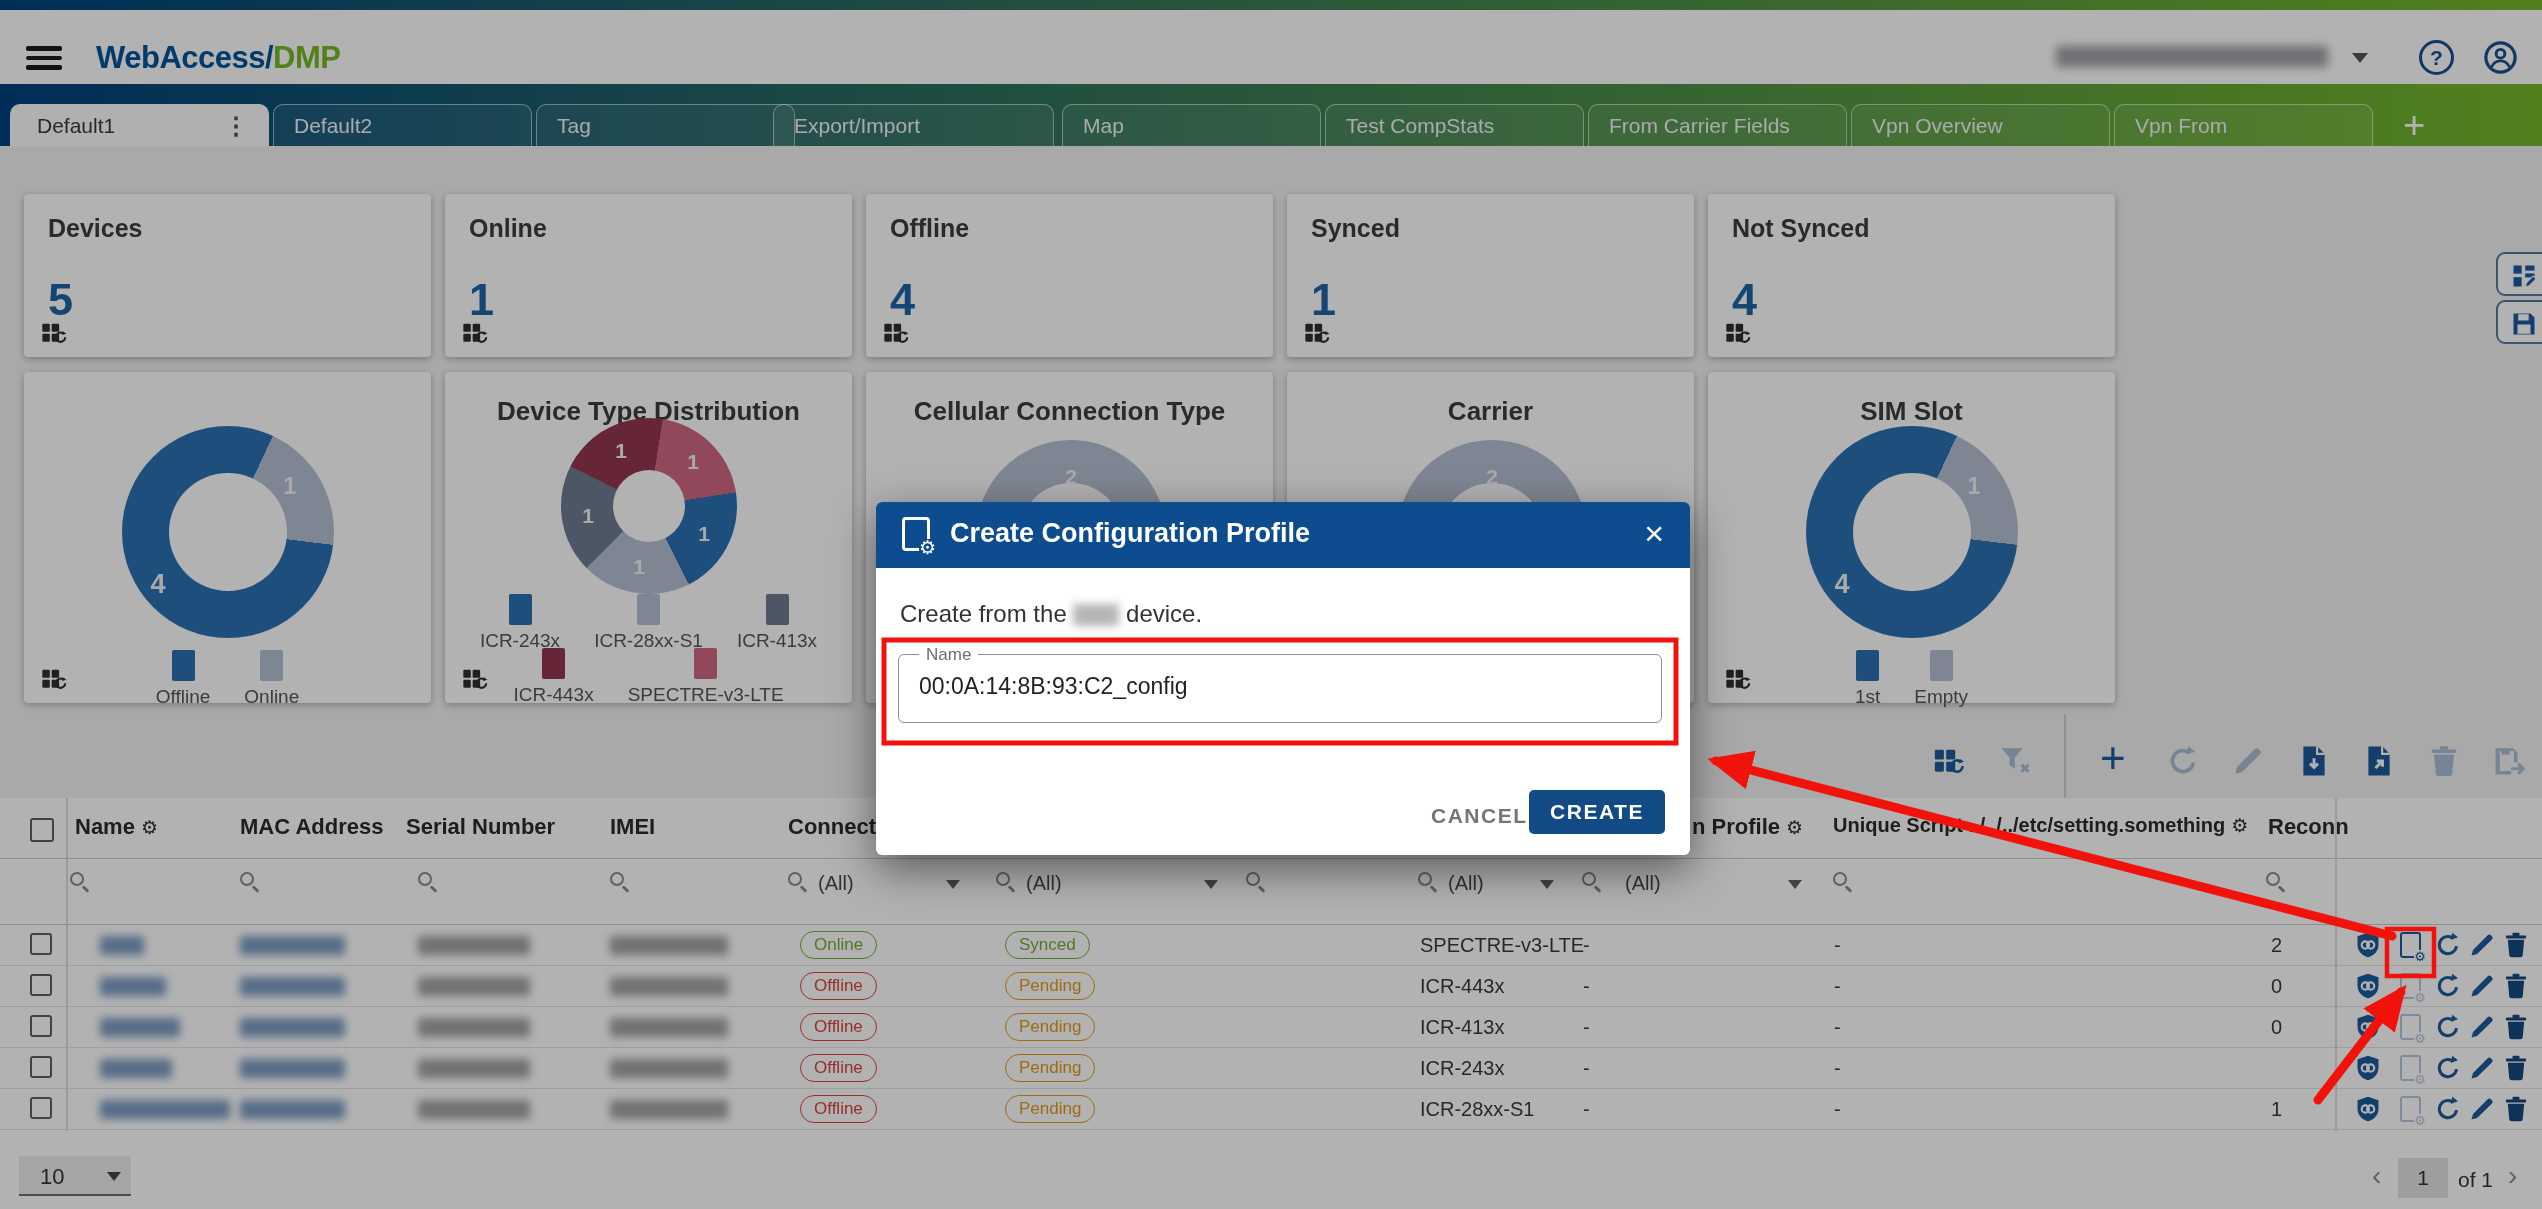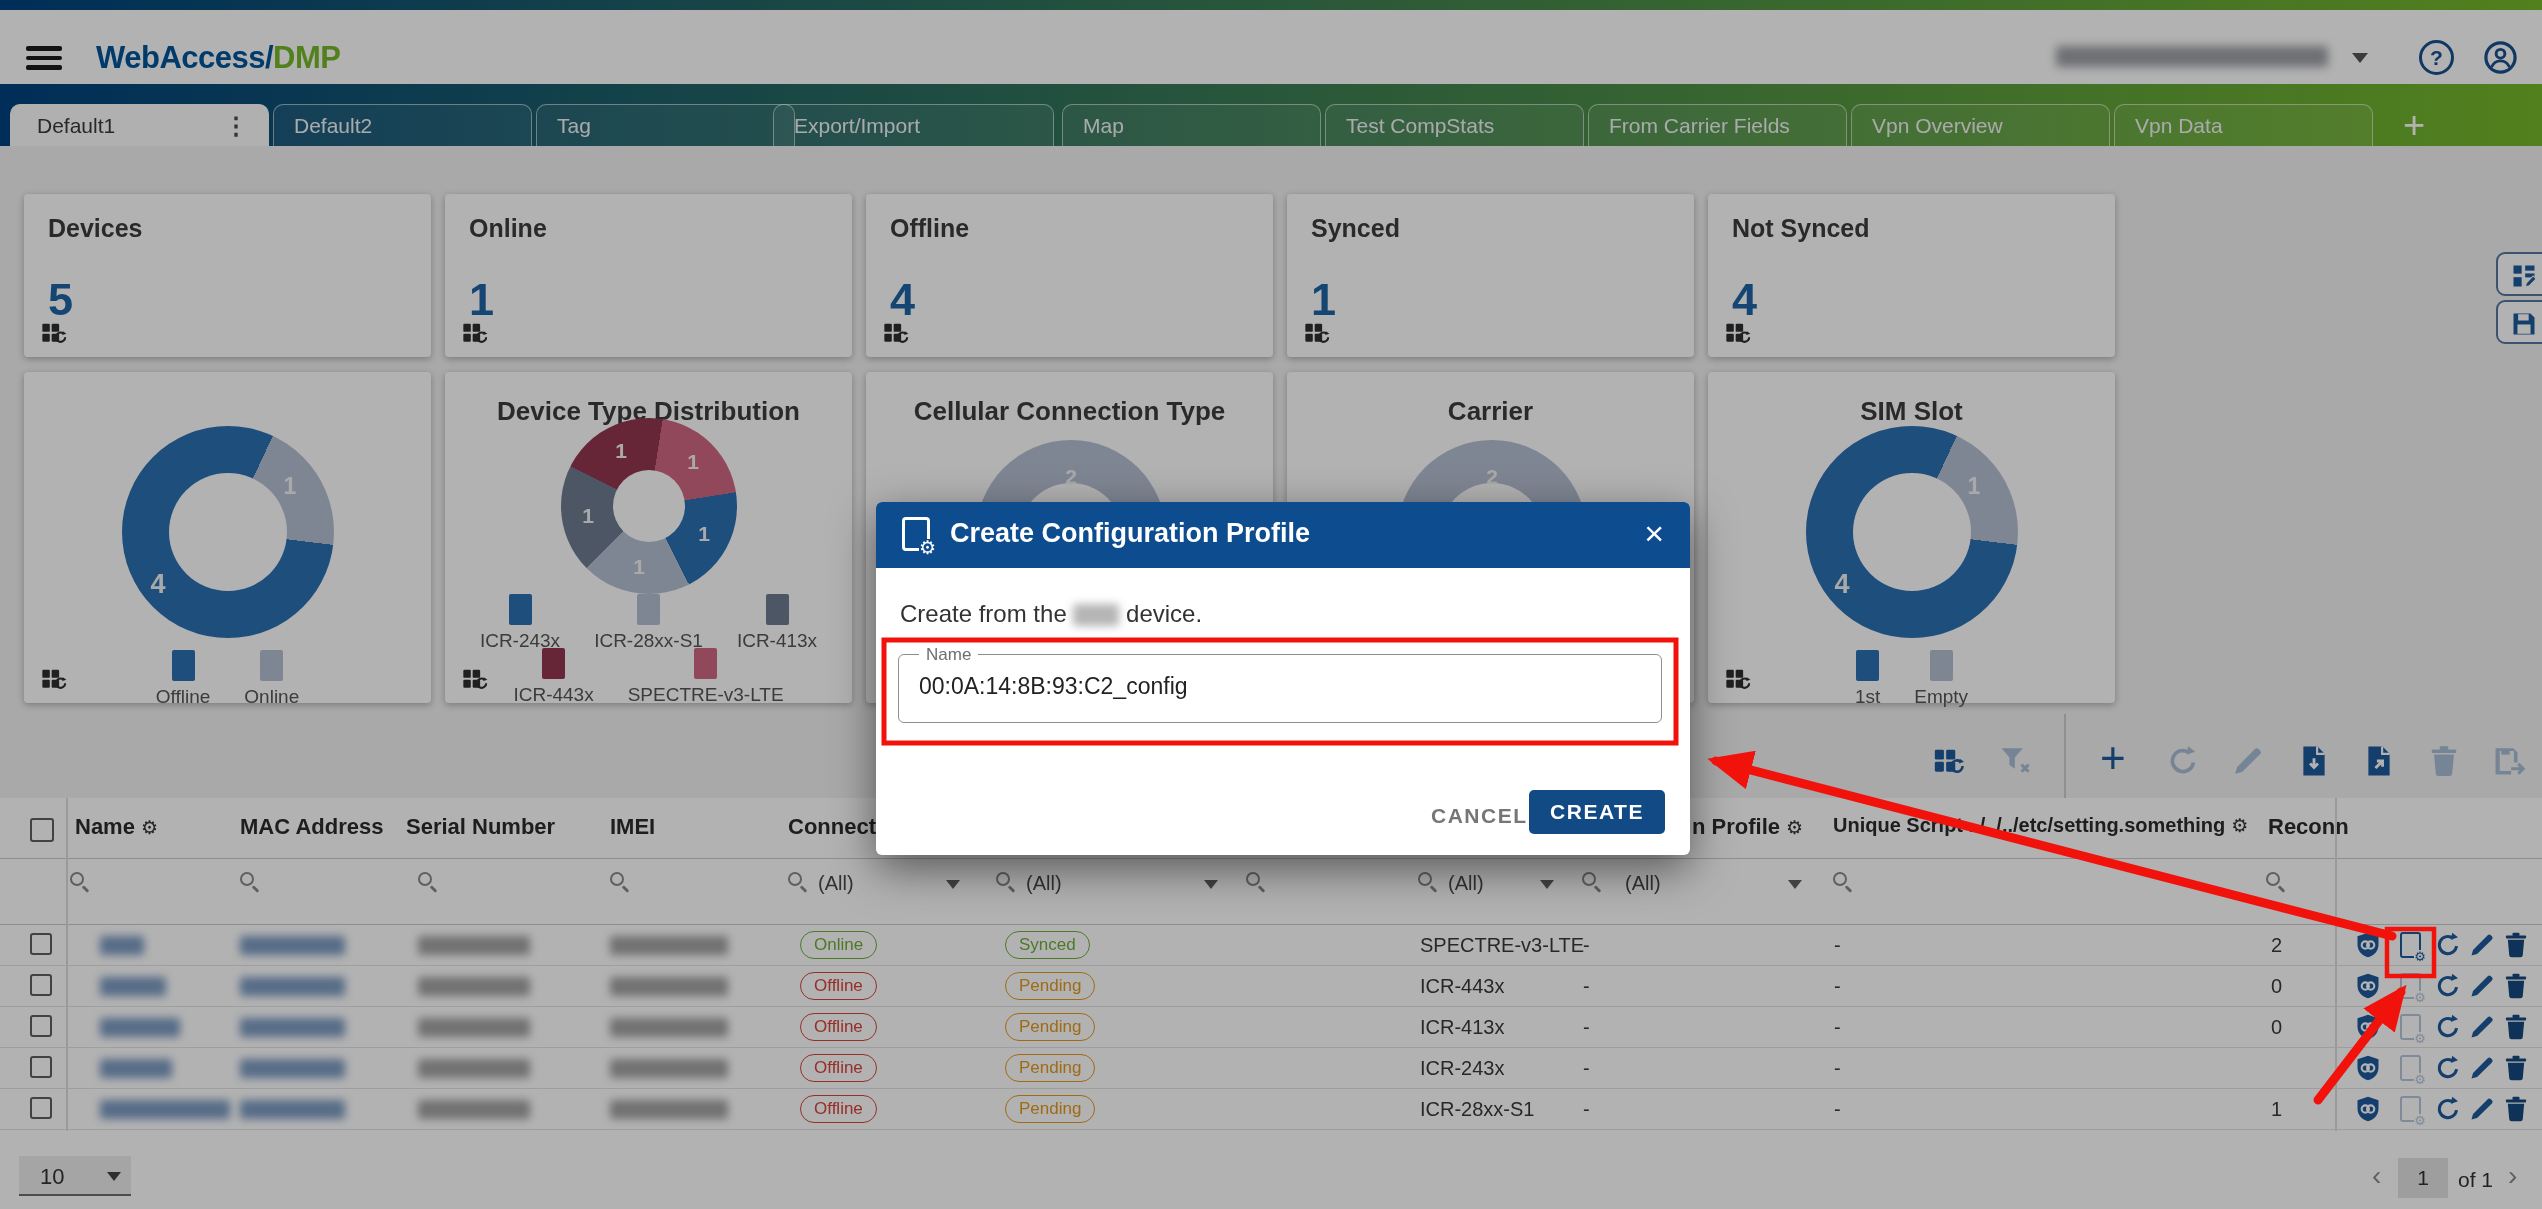--- a/index.html
+++ b/index.html
@@ -206,21 +206,21 @@
         <div class="tab" style="left: 1325px; width: 259px;">
           <span>Test CompStats</span>
         </div>
         <div class="tab" style="left: 1588px; width: 259px;">
           <span>From Carrier Fields</span>
         </div>
         <div class="tab" style="left: 1851px; width: 259px;">
           <span>Vpn Overview</span>
         </div>
         <div class="tab" style="left: 2114px; width: 259px;">
-          <span>Vpn Data</span>
+          <span>Vpn From</span>
         </div>
       </div>
     <div class="tab-add">+</div>
   </div>
 
   <div id="statcards">
       <div class="card" style="left: 24px; top: 194px; width: 407px; height: 163px;">
         <div class="scard-title">Devices</div>
         <div class="scard-val">5</div>
         <svg class="corner-ic" viewBox="0 0 24 24">

